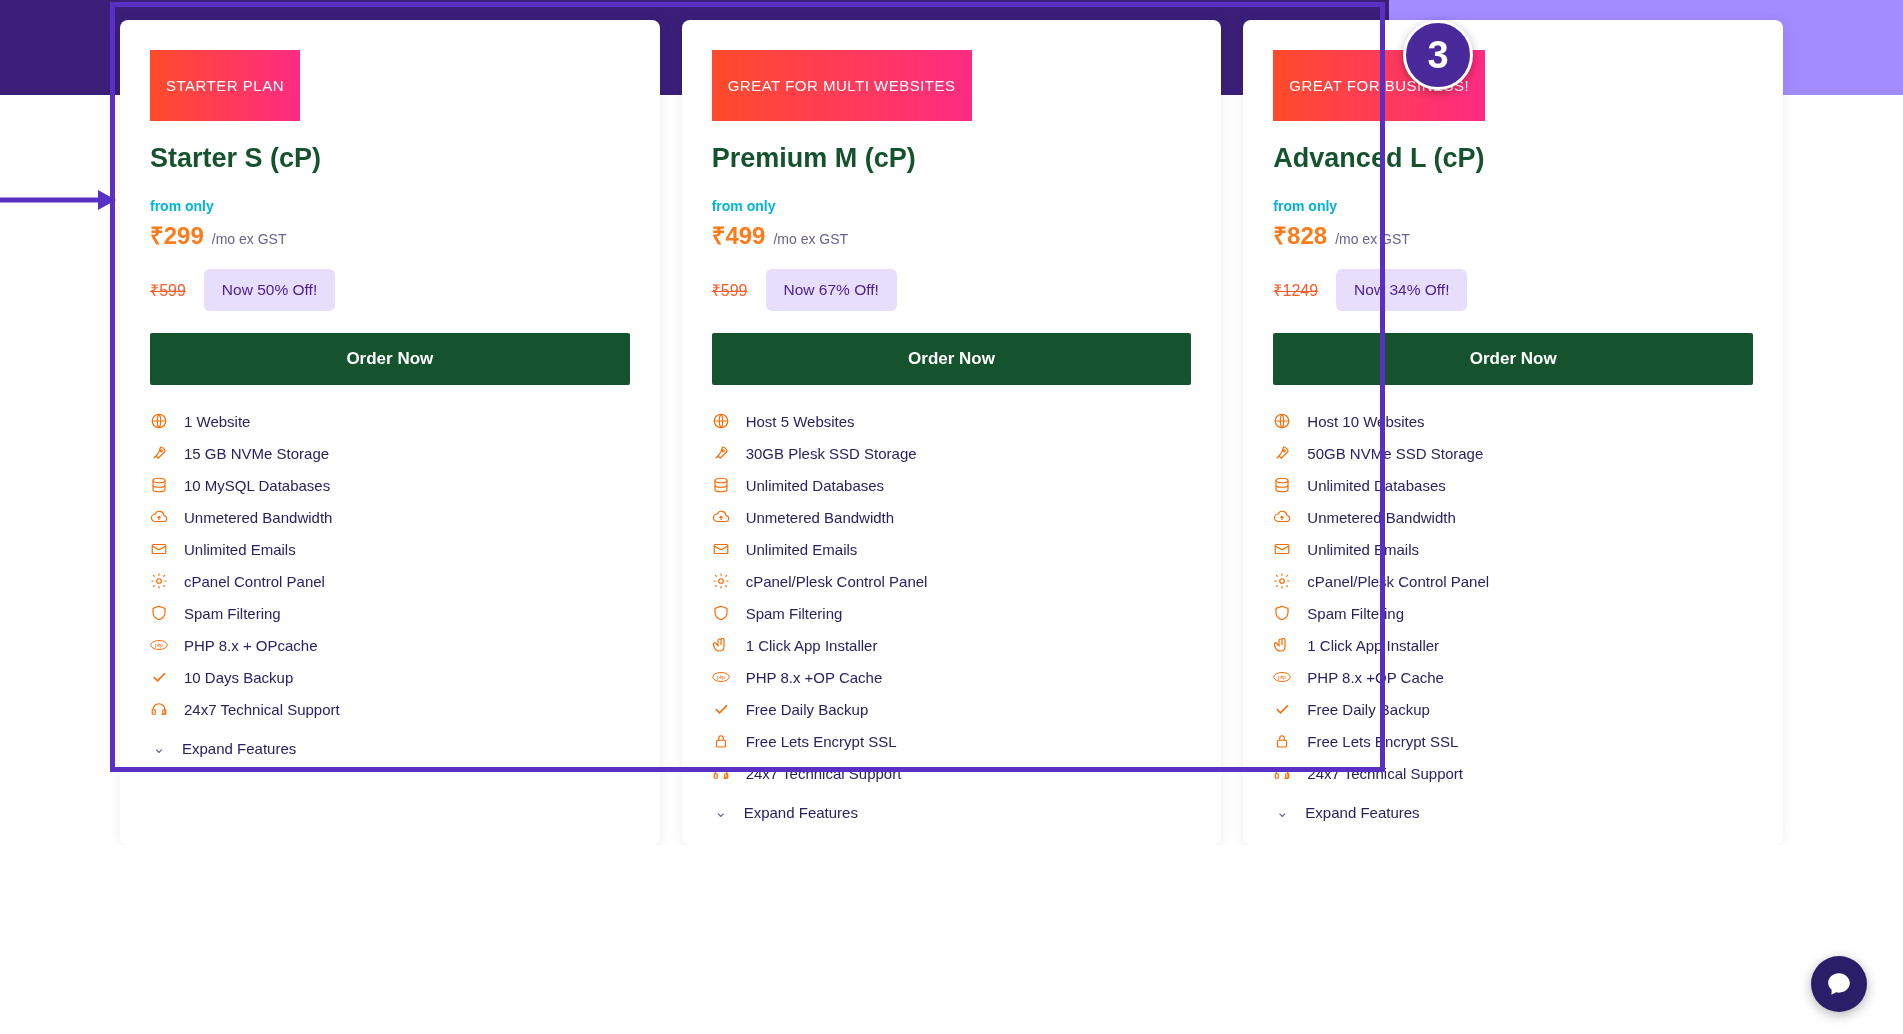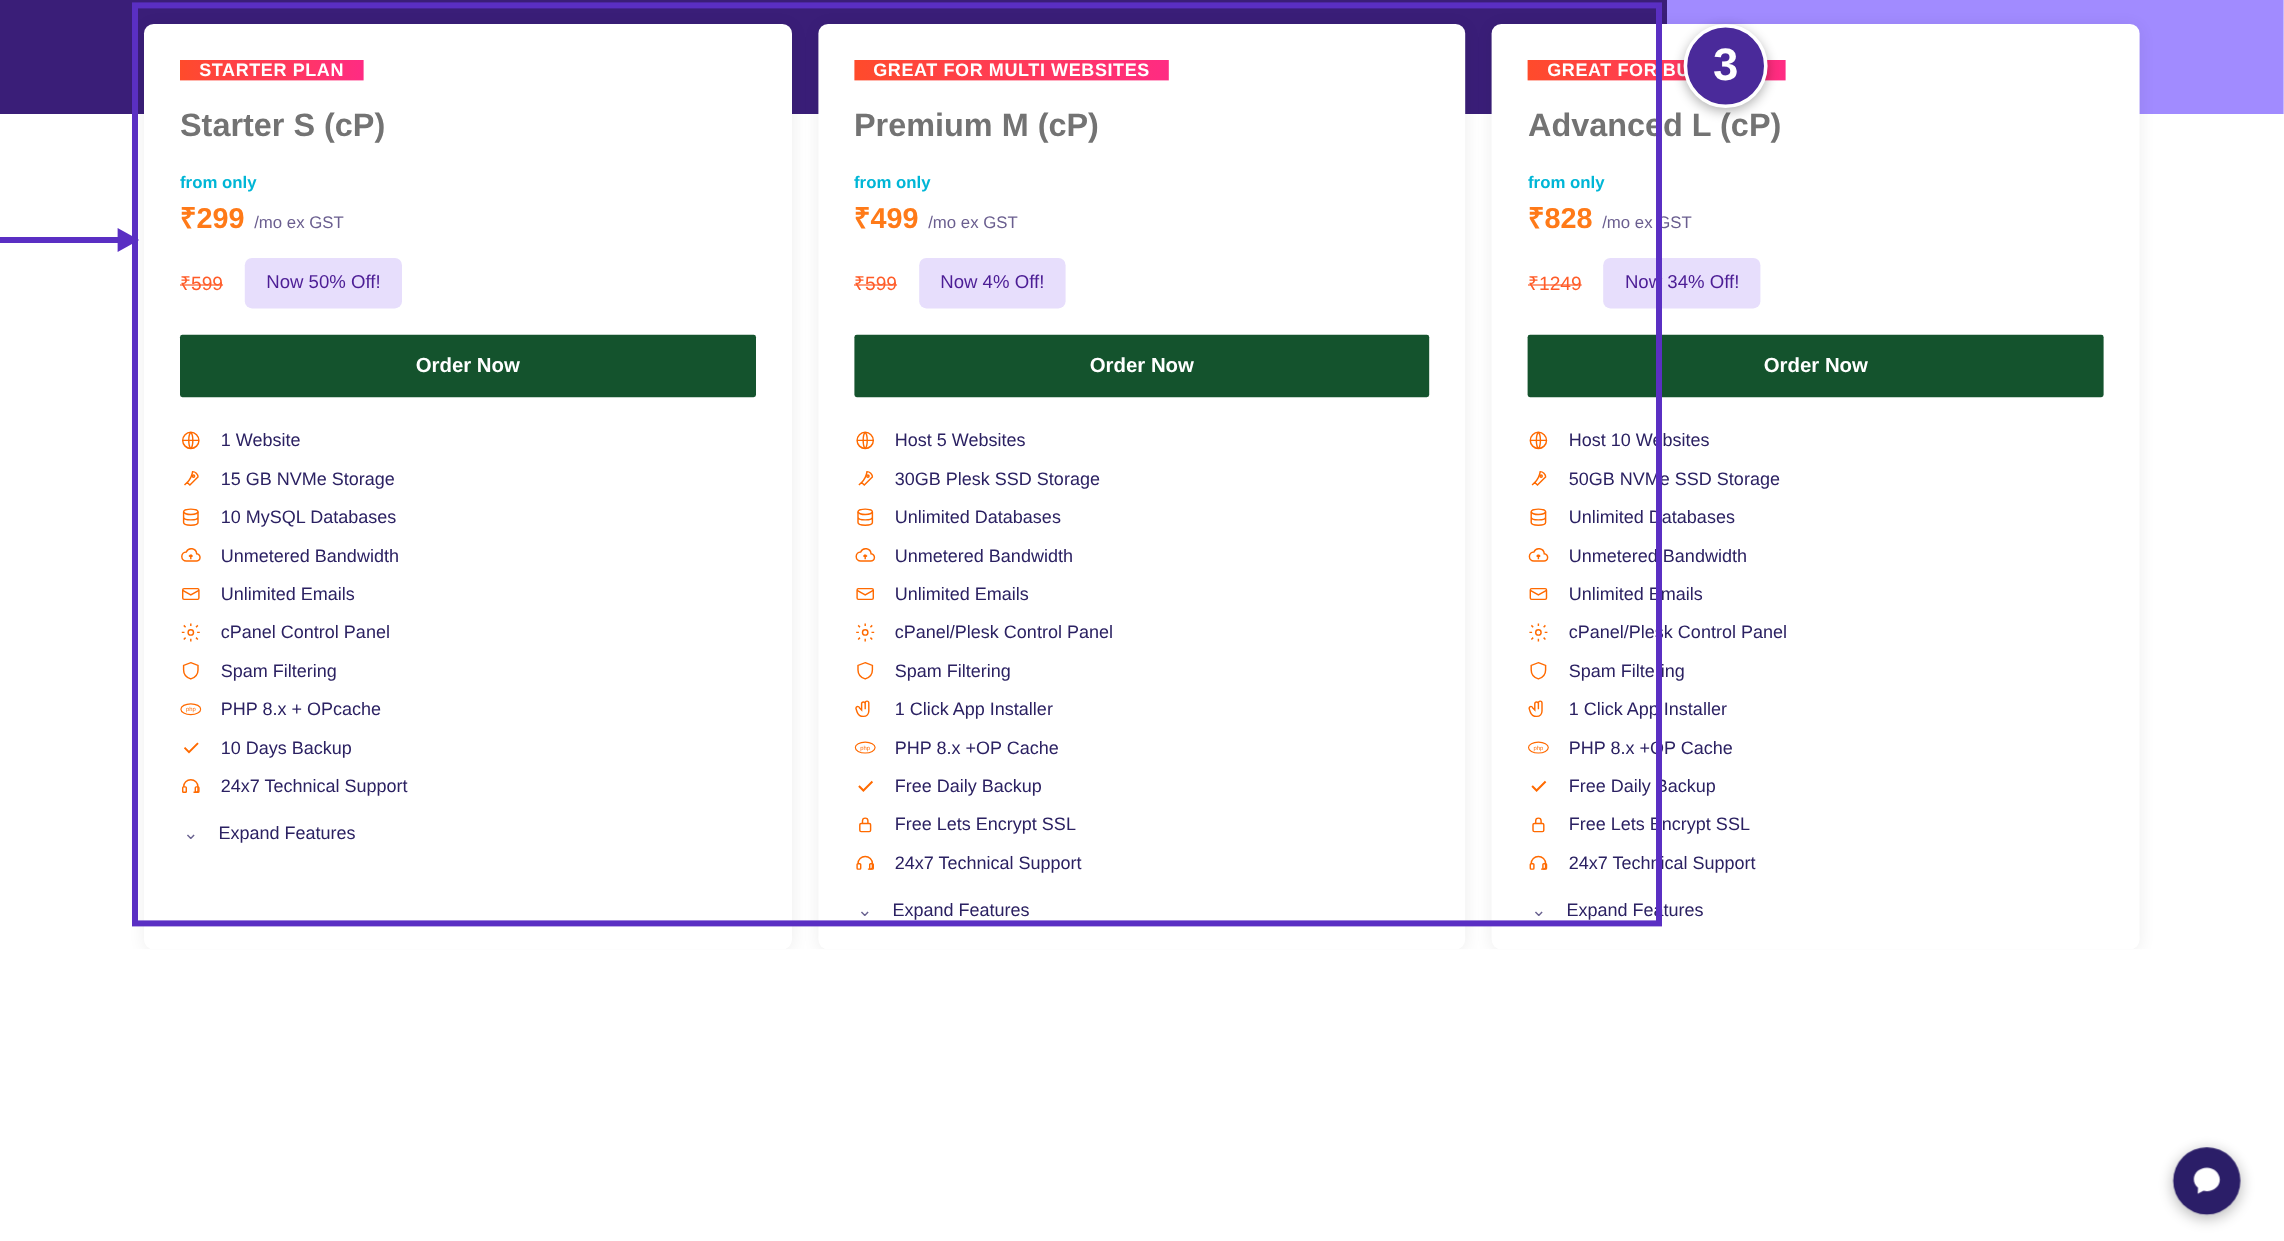--- a/index.html
+++ b/index.html
@@ -65,30 +65,30 @@
   background:#fff;
   border-radius:8px;
   box-shadow:0 2px 14px rgba(0,0,0,.07);
   padding:30px 30px 20px 30px;
   margin-top:20px;
 }
 .tag {
   display:inline-block;
   background:linear-gradient(90deg,#ff4b2b 0%, #ff2b83 100%);
   color:#fff;
-  font-weight:700;
+  font-weight:400;
   font-size:15px;
   letter-spacing:.5px;
-  padding:0 16px;
+  padding:27px 16px;
   margin-bottom:22px;
 }
 .plan-name {
   font-size:27px;
   font-weight:700;
-  color:#737373;
+  color:#14532d;
   margin-bottom:24px;
 }
 .from-only {
   font-size:14px;
   color:#00b6d6;
   font-weight:600;
   margin-bottom:4px;
 }
 .price-row { display:flex; align-items:baseline; gap:8px; margin-bottom:18px;}
 .price-row .price {
@@ -298,21 +298,21 @@
   <div class="card">
     <div class="tag">GREAT FOR MULTI WEBSITES</div>
     <div class="plan-name">Premium M (cP)</div>
     <div class="from-only">from only</div>
     <div class="price-row">
       <span class="price">₹499</span>
       <span class="per">/mo ex GST</span>
     </div>
     <div class="strike-row">
       <span class="strike">₹599</span>
-      <span class="discount-badge">Now 4% Off!</span>
+      <span class="discount-badge">Now 67% Off!</span>
     </div>
     <button class="order-btn">Order Now</button>
     <ul class="feats">
         <li>
           <span class="ficon">
             <svg viewBox="0 0 24 24" width="18" height="18" fill="none" stroke="currentColor" stroke-width="1.6">
               <circle cx="12" cy="12" r="9"></circle>
               <path d="M3 12h18M12 3c3 3 3 15 0 18M12 3c-3 3-3 15 0 18"></path>
             </svg>
           </span>

